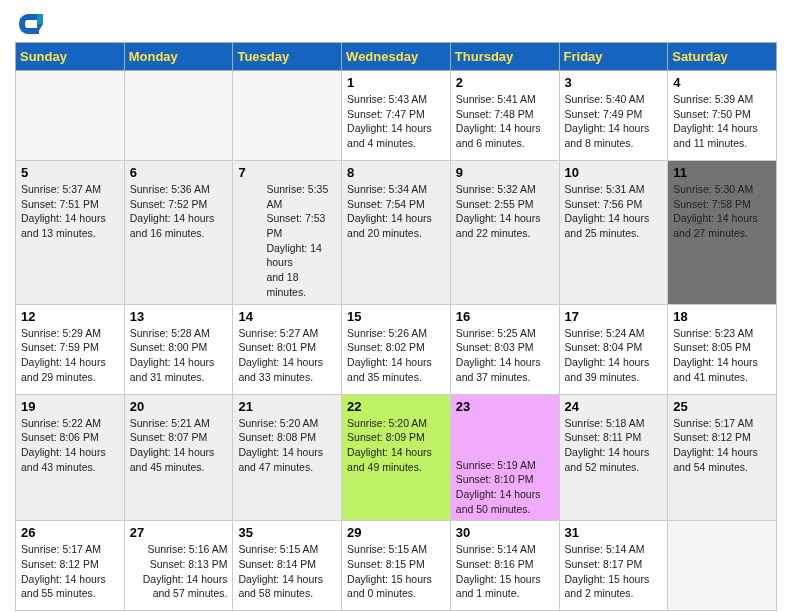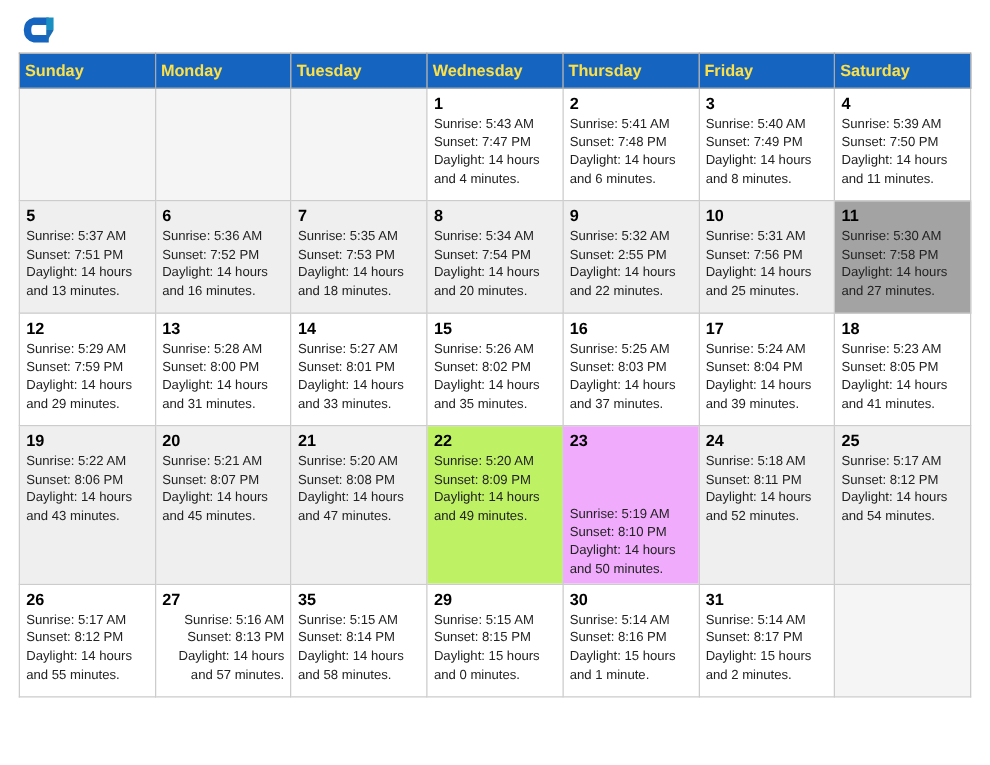--- a/index.html
+++ b/index.html
@@ -103,21 +103,21 @@
           </td>
           <td style="background: rgb(239, 239, 239);">
             <span class="day-num">6</span>
             <div class="day-info" style="white-space: pre-line;">Sunrise: 5:36 AM
 Sunset: 7:52 PM
 Daylight: 14 hours
 and 16 minutes.</div>
           </td>
           <td style="background: rgb(239, 239, 239);">
             <span class="day-num">7</span>
-            <div class="day-info" style="white-space: pre-line;">Sunrise: 5:35 AM
+            <div class="day-info" style="white-space: pre-line; margin-left: 28px;">Sunrise: 5:35 AM
 Sunset: 7:53 PM
 Daylight: 14 hours
 and 18 minutes.</div>
           </td>
           <td style="background: rgb(239, 239, 239);">
             <span class="day-num">8</span>
             <div class="day-info" style="white-space: pre-line;">Sunrise: 5:34 AM
 Sunset: 7:54 PM
 Daylight: 14 hours
 and 20 minutes.</div>
@@ -129,21 +129,21 @@
 Daylight: 14 hours
 and 22 minutes.</div>
           </td>
           <td style="background: rgb(239, 239, 239);">
             <span class="day-num">10</span>
             <div class="day-info" style="white-space: pre-line;">Sunrise: 5:31 AM
 Sunset: 7:56 PM
 Daylight: 14 hours
 and 25 minutes.</div>
           </td>
-          <td style="background: #a3a3a3;">
+          <td style="background: #737373;">
             <span class="day-num">11</span>
             <div class="day-info" style="white-space: pre-line;">Sunrise: 5:30 AM
 Sunset: 7:58 PM
 Daylight: 14 hours
 and 27 minutes.</div>
           </td>
         </tr>
         <tr>
           <td>
             <span class="day-num">12</span>

